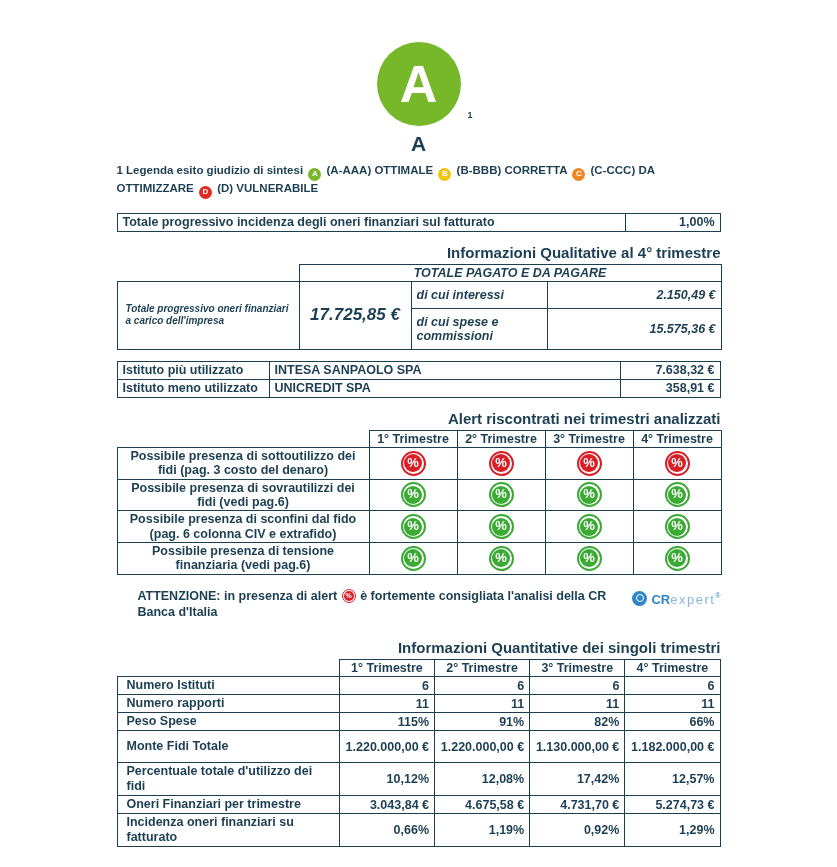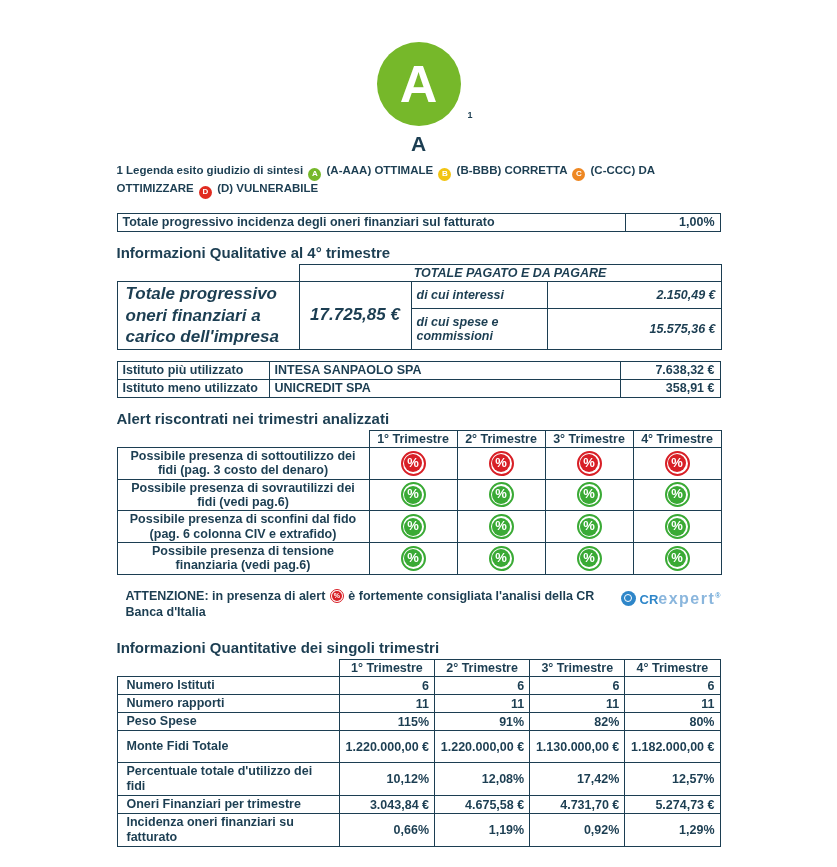--- a/index.html
+++ b/index.html
@@ -33,25 +33,25 @@
   
   table{border-collapse:collapse;width:604px;table-layout:fixed;}
   td,th{border:1.5px solid var(--ink);font-size:12.5px;font-weight:600;padding:1px 5px;color:var(--ink);}
   .no-border{border:none;}
   .v{text-align:right;}
 
   .t-progress{margin-top:14px;}
   .t-progress td{height:18px;}
   .t-progress .col-val{width:95px;}
 
-  .sec-title{margin-top:12px;text-align:left;font-size:15px;font-weight:700;}
+  .sec-title{margin-top:12px;text-align:right;font-size:15px;font-weight:700;}
 
   .t-qual{margin-top:3px;font-style:italic;}
   .t-qual .h{height:17px;text-align:center;}
-  .t-qual .main-label{font-size:17px;line-height:1.25;padding-left:8px;}
+  .t-qual .main-label{font-size:10px;line-height:1.25;padding-left:8px;}
   .t-qual .main-value{font-size:17px;text-align:center;margin-top:37px;}
   .t-qual .r1 td{height:27px;}
   .t-qual .r2 td{height:41px;}
 
   .t-inst{margin-top:11px;}
   .t-inst td{height:18px;}
 
   .t-alert{margin-top:3px;}
   .t-alert .h td{height:17px;text-align:center;}
   .t-alert .arow td{height:31px;text-align:center;line-height:1.15;}
@@ -64,21 +64,21 @@
   .alert-icon.small{width:14px;height:14px;border-width:1px;margin:0 1px;vertical-align:-3px;}
   .alert-icon.small::before{inset:1px;}
   .alert-icon.small::after{font-size:7px;}
 
   .attention{margin-top:13px;display:flex;justify-content:flex-end;align-items:flex-start;}
   .attention p{width:495px;font-size:12.5px;font-weight:600;line-height:1.3;}
   .crexpert{display:flex;align-items:flex-start;gap:4px;margin-top:2px;}
   .logo-icon{width:15px;height:15px;border-radius:50%;background:var(--cr-blue);position:relative;flex:0 0 auto;margin-top:1px;}
   .logo-icon::after{content:"";position:absolute;inset:3.5px;border-radius:50%;border:1.5px solid #fff;}
   .cr-cr{color:var(--cr-blue);font-size:13px;font-weight:700;}
-  .cr-expert{color:var(--cr-light);font-size:16px;font-weight:700;letter-spacing:1.5px;}
+  .cr-expert{color:var(--cr-light);font-size:13px;font-weight:400;letter-spacing:1.5px;}
   .cr-reg{color:var(--cr-blue);font-size:7px;vertical-align:super;}
 
   .t-quant{margin-top:3px;}
   .t-quant .h td{height:17px;text-align:center;}
   .t-quant td{height:17px;}
   .t-quant .lbl{text-align:left;line-height:1.2;padding-left:9px;}
   .t-quant .col-lbl{width:222px;}
 </style>
 </head>
 <body>
@@ -253,21 +253,21 @@
         <td class="v">11</td>
         <td class="v">11</td>
         <td class="v">11</td>
         <td class="v">11</td>
       </tr>
       <tr>
         <td class="lbl">Peso Spese</td>
         <td class="v">115%</td>
         <td class="v">91%</td>
         <td class="v">82%</td>
-        <td class="v">80%</td>
+        <td class="v">66%</td>
       </tr>
       <tr style="height:32px;">
         <td class="lbl">Monte Fidi Totale</td>
         <td class="v">1.220.000,00 €</td>
         <td class="v">1.220.000,00 €</td>
         <td class="v">1.130.000,00 €</td>
         <td class="v">1.182.000,00 €</td>
       </tr>
       <tr>
         <td class="lbl">Percentuale totale d'utilizzo dei fidi</td>

